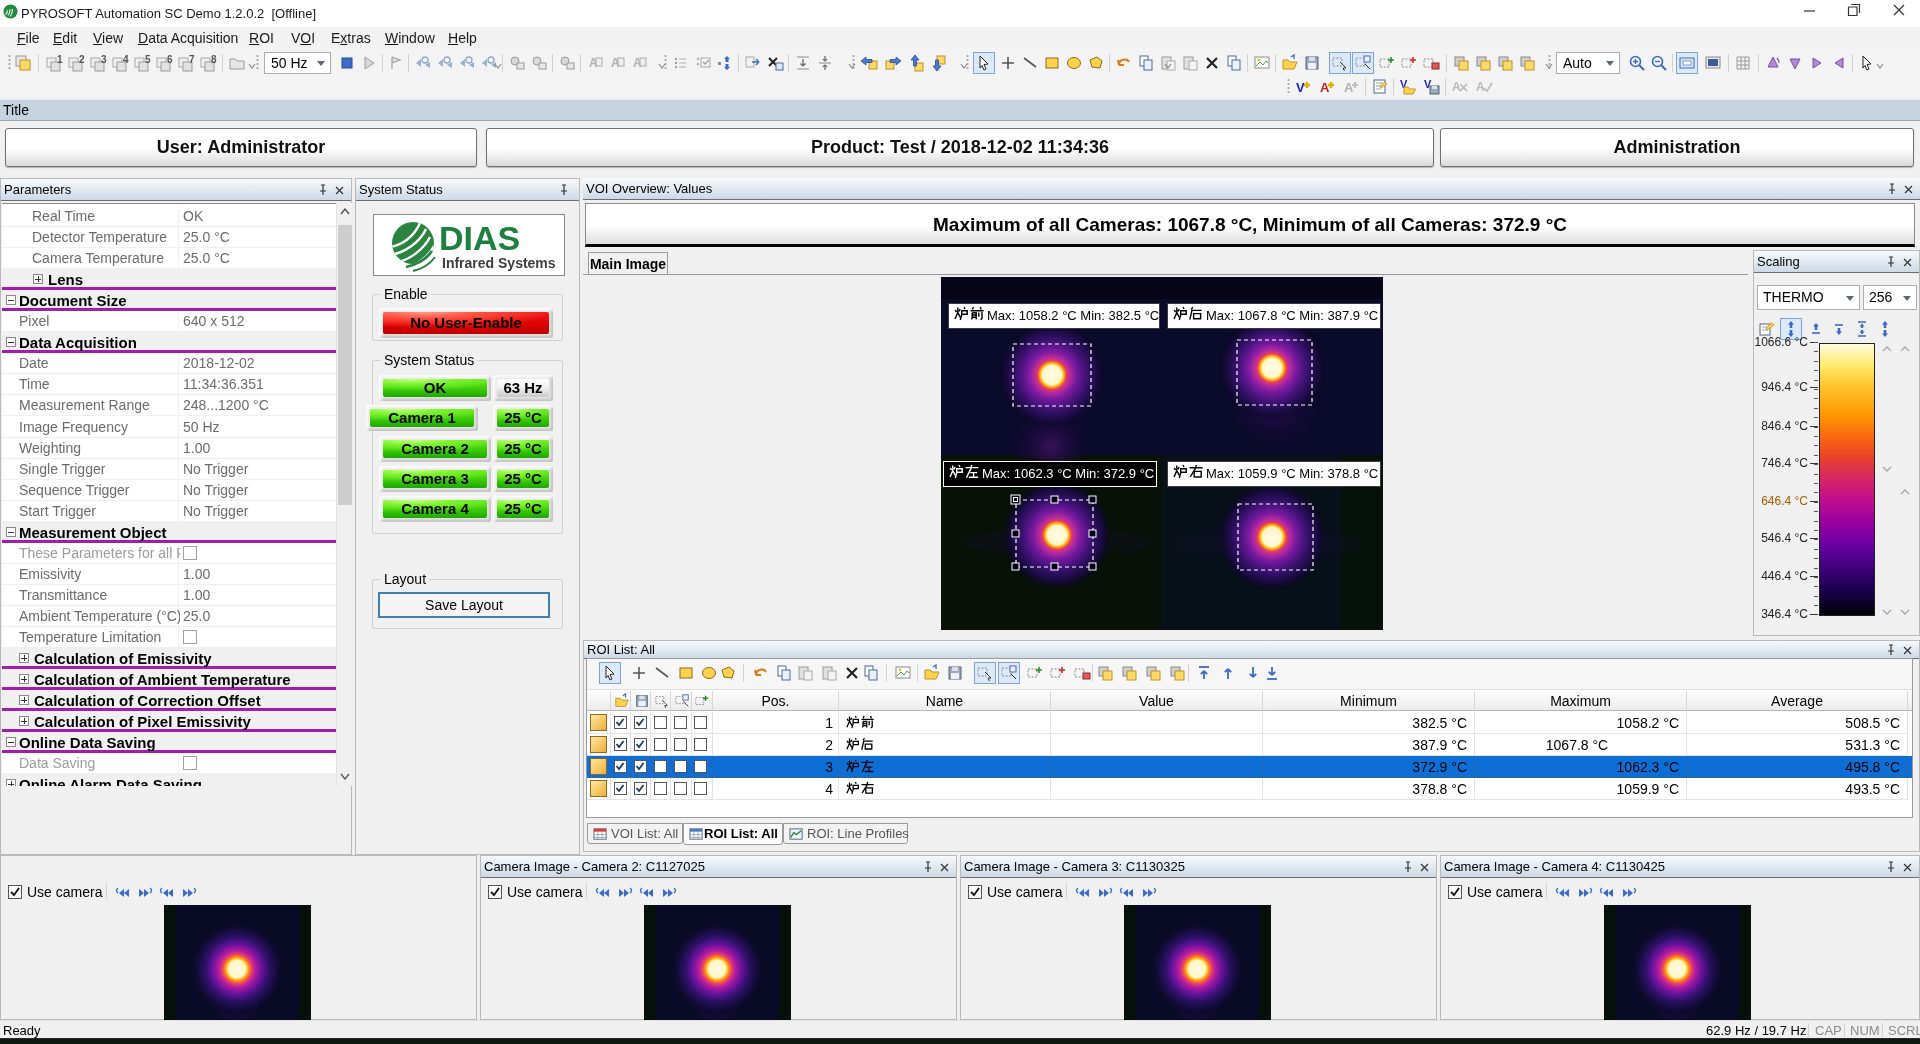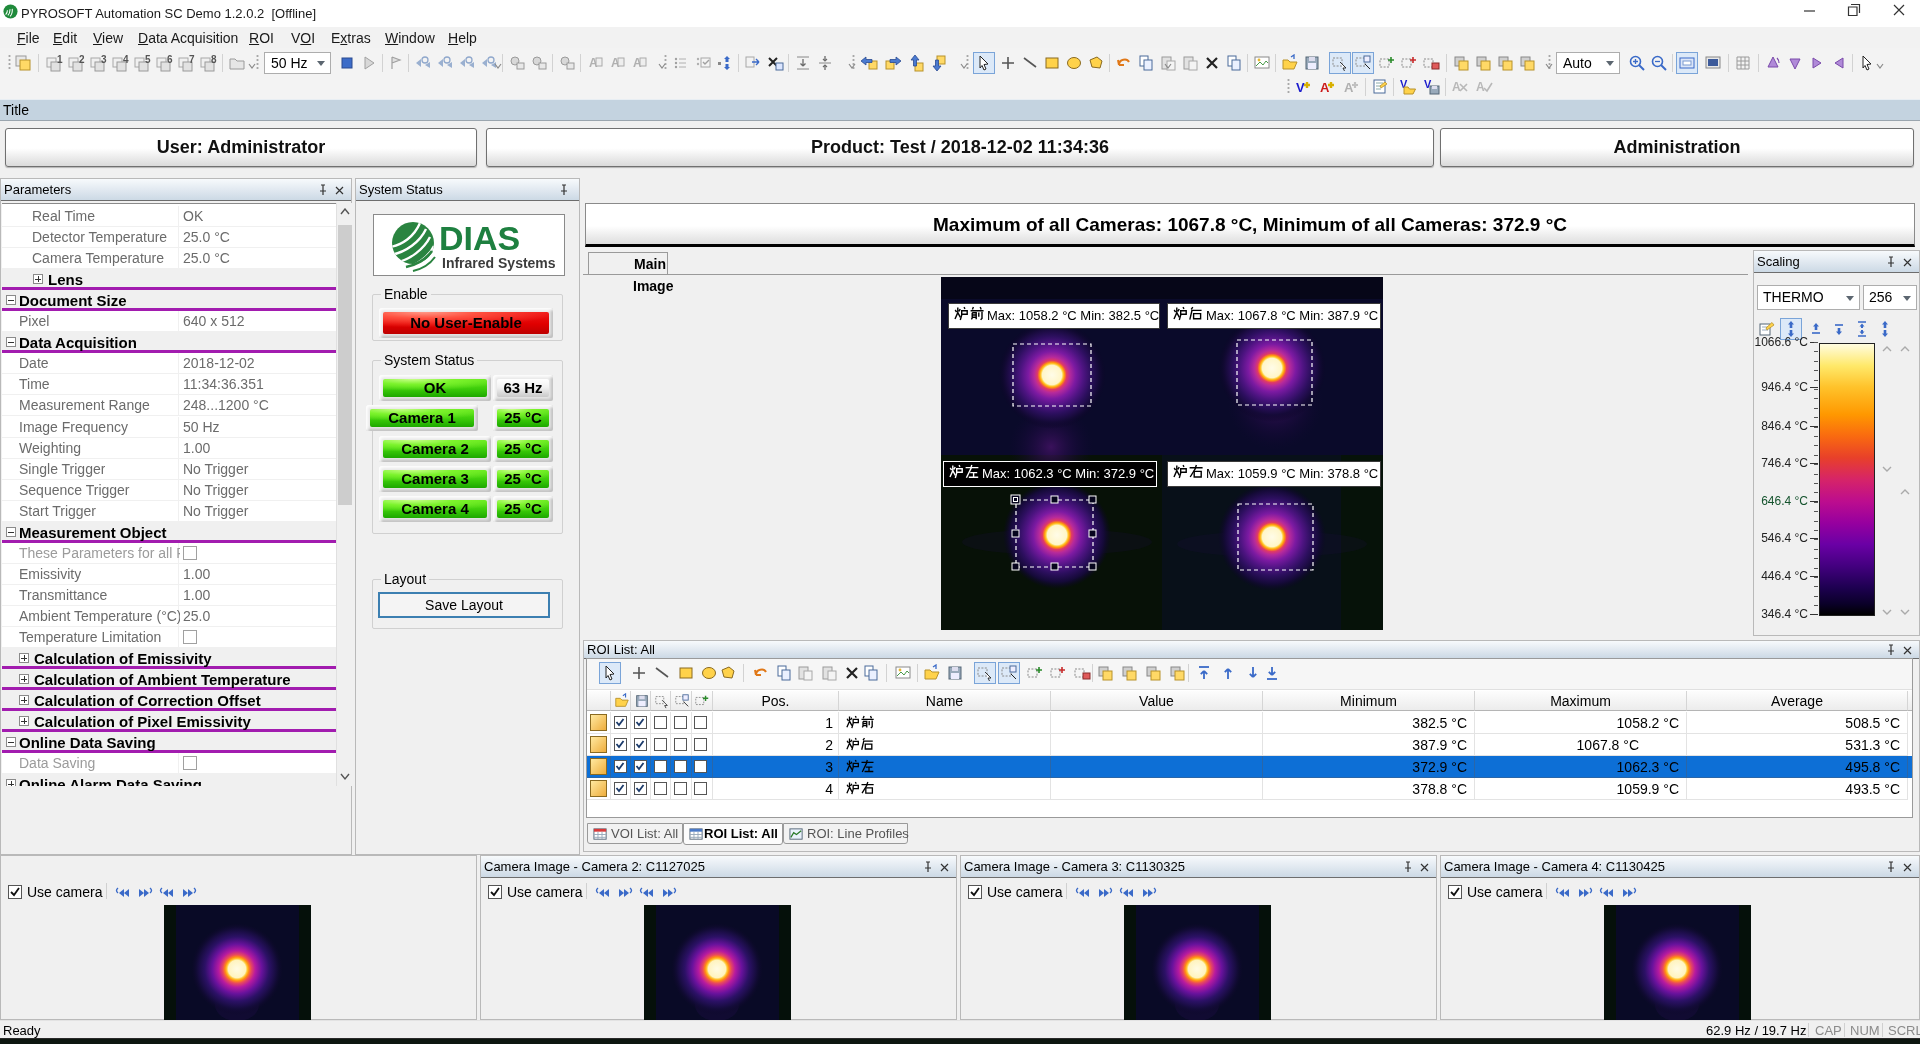--- a/index.html
+++ b/index.html
@@ -959,29 +959,42 @@
         <div class="inner green" style="font-size:15px; line-height:18px;">25 °C</div>
       </div>
 
   <div class="group" style="left:16px; top:400px; width:191px; height:50px;">
         <span class="glabel">Layout</span>
       </div>
   <div class="abs" style="left:22px; top:413px; width:172px; height:26px; background:#f4f4f4; border:2px solid #3c7fb1; text-align:center; line-height:22px; font-size:14px;">Save Layout</div>
 </div>
 
 <div class="dock" id="p-voi" style="left:583px; top:178px; width:1337px; height:677px; border:none;">
+  <div class="dtitle" style="height:22px;">
+        <span class="dtext">VOI Overview: Values</span>
+    <span class="pinx" style="right:21px">
+          <svg width="14" height="14" viewBox="0 0 14 14" fill="none" stroke="#333" stroke-width="1.2">
+            <path d="M5 2 H9 M7 2 V8 M4 8 H10 M7 8 V12"></path>
+          </svg>
+        </span>
+    <span class="pinx" style="right:4px">
+          <svg width="14" height="14" viewBox="0 0 14 14" stroke="#333" stroke-width="1.2">
+            <path d="M3 4 L10 11 M10 4 L3 11"></path>
+          </svg>
+        </span>
+  </div>
 
   <div class="abs" style="left:2px; top:25px; width:1330px; height:44px; border:1px solid #8a8a8a; border-bottom:3px solid #000;
       background:linear-gradient(180deg,#ffffff 0%,#ffffff 55%,#ececec 80%,#dedede 100%);
       text-align:center; font-weight:bold; font-size:19px; line-height:41px;">Maximum of all Cameras: 1067.8 °C, Minimum of all Cameras: 372.9 °C</div>
 </div>
 
 <div class="abs" style="left:583px; top:247px; width:1165px; height:389px; background:#f0f0f0;"></div>
 
-<div class="abs" style="left:588px; top:252px; width:80px; height:23px; background:#f0f0f0; border:1px solid #9a9a9a; border-bottom:none; font-weight:bold; font-size:14px; text-align:center; line-height:22px;padding-left:44px;">Main Image</div>
+<div class="abs" style="left:588px; top:252px; width:80px; height:23px; background:#f0f0f0; border:1px solid #9a9a9a; border-bottom:none; font-weight:bold; font-size:14px; text-align:center; line-height:22px;">Main Image</div>
 <div class="abs" style="left:583px; top:274px; width:1165px; height:1px; background:#9a9a9a;"></div>
 
 <div class="abs" id="mainimg" style="left:941px; top:277px; width:442px; height:353px; background:#070522;">
       <svg width="442" height="353" viewBox="0 0 442 353" style="position:absolute;left:0;top:0">
 <defs>
 <radialGradient id="hot">
   <stop offset="0" stop-color="#fffce8"></stop>
   <stop offset="0.18" stop-color="#fff6c8"></stop>
   <stop offset="0.21" stop-color="#ffc828"></stop>
   <stop offset="0.235" stop-color="#ff8f12"></stop>
@@ -1094,21 +1107,21 @@
     background:linear-gradient(180deg,#fffce0 0%,#ffe96a 8%,#ffc22a 16%,#ff9800 26%,#f96a10 34%,#e8402a 42%,#d62468 50%,#bd0d8e 58%,#97009f 66%,#6a00a5 74%,#43007f 82%,#1d0050 90%,#0a0028 96%,#000000 100%);"></div>
   <div id="scalelabels" class="abs" style="left:0;top:0;width:167px;height:386px;">
         <div class="abs" style="left:0;top:84px;width:54px;text-align:right;font-size:12px;color:#222;">1066.6 °C</div>
 <div class="abs" style="left:56px;top:91px;width:8px;height:1px;background:#333;"></div>
 <div class="abs" style="left:0;top:129px;width:54px;text-align:right;font-size:12px;color:#222;">946.4 °C</div>
 <div class="abs" style="left:56px;top:136px;width:8px;height:1px;background:#333;"></div>
 <div class="abs" style="left:0;top:168px;width:54px;text-align:right;font-size:12px;color:#222;">846.4 °C</div>
 <div class="abs" style="left:56px;top:175px;width:8px;height:1px;background:#333;"></div>
 <div class="abs" style="left:0;top:205px;width:54px;text-align:right;font-size:12px;color:#222;">746.4 °C</div>
 <div class="abs" style="left:56px;top:212px;width:8px;height:1px;background:#333;"></div>
-<div class="abs" style="left:0;top:243px;width:54px;text-align:right;font-size:12px;color:#14532d;">646.4 °C</div>
+<div class="abs" style="left:0;top:243px;width:54px;text-align:right;font-size:12px;color:#a16207;">646.4 °C</div>
 <div class="abs" style="left:56px;top:250px;width:8px;height:1px;background:#333;"></div>
 <div class="abs" style="left:0;top:280px;width:54px;text-align:right;font-size:12px;color:#222;">546.4 °C</div>
 <div class="abs" style="left:56px;top:287px;width:8px;height:1px;background:#333;"></div>
 <div class="abs" style="left:0;top:318px;width:54px;text-align:right;font-size:12px;color:#222;">446.4 °C</div>
 <div class="abs" style="left:56px;top:325px;width:8px;height:1px;background:#333;"></div>
 <div class="abs" style="left:0;top:356px;width:54px;text-align:right;font-size:12px;color:#222;">346.4 °C</div>
 <div class="abs" style="left:56px;top:363px;width:8px;height:1px;background:#333;"></div>
 <div class="abs" style="left:60px;top:91px;width:4px;height:1px;background:#555;"></div>
 <div class="abs" style="left:60px;top:100px;width:4px;height:1px;background:#555;"></div>
 <div class="abs" style="left:60px;top:110px;width:4px;height:1px;background:#555;"></div>
@@ -1353,21 +1366,21 @@
 <div class="rcell" style="left:676px;top:43px;width:212px;border-right:1px solid #e3e3e3;border-bottom:1px solid #e3e3e3;"></div>
 <div class="rcell" style="left:888px;top:43px;width:212px;border-right:1px solid #e3e3e3;border-bottom:1px solid #e3e3e3;"></div>
 <div class="rcell" style="left:1100px;top:43px;width:221px;border-right:1px solid #e3e3e3;border-bottom:1px solid #e3e3e3;"></div>
 <div class="abs" style="left:126px;top:43px;width:120px;text-align:right;line-height:22px;">2</div>
 <div class="abs" style="left:258px;top:46px;"><svg class="cjk" width="15" height="15" viewBox="0 0 16 16" style="color:#000">
               <use href="#ch-lu"></use>
             </svg><svg class="cjk" width="15" height="15" viewBox="0 0 16 16" style="color:#000">
               <use href="#ch-hou"></use>
             </svg></div>
 <div class="abs" style="left:676px;top:43px;width:204px;text-align:right;line-height:22px;">387.9 °C</div>
-<div class="abs" style="left:848px;top:43px;width:204px;text-align:right;line-height:22px;">1067.8 °C</div>
+<div class="abs" style="left:888px;top:43px;width:204px;text-align:center;line-height:22px;">1067.8 °C</div>
 <div class="abs" style="left:1100px;top:43px;width:213px;text-align:right;line-height:22px;">531.3 °C</div>
 <div class="abs" style="left:0;top:65px;width:1325px;height:22px;background:#0d6fd6;"></div>
 <div class="abs" style="left:3px;top:67px;width:17px;height:17px;background:linear-gradient(135deg,#ffe9a0,#eead3c);border:1px solid #8a6a20;"></div>
 <svg class="abs" style="left:27px;top:69px" width="13" height="13">
             <rect x="0.5" y="0.5" width="12" height="12" fill="#fff" stroke="#555"></rect>
             <path d="M2.5 6 L5 9 L9.5 3" stroke="#1a3a6a" stroke-width="1.8" fill="none"></path>
           </svg>
 <svg class="abs" style="left:47px;top:69px" width="13" height="13">
             <rect x="0.5" y="0.5" width="12" height="12" fill="#fff" stroke="#555"></rect>
             <path d="M2.5 6 L5 9 L9.5 3" stroke="#1a3a6a" stroke-width="1.8" fill="none"></path>

